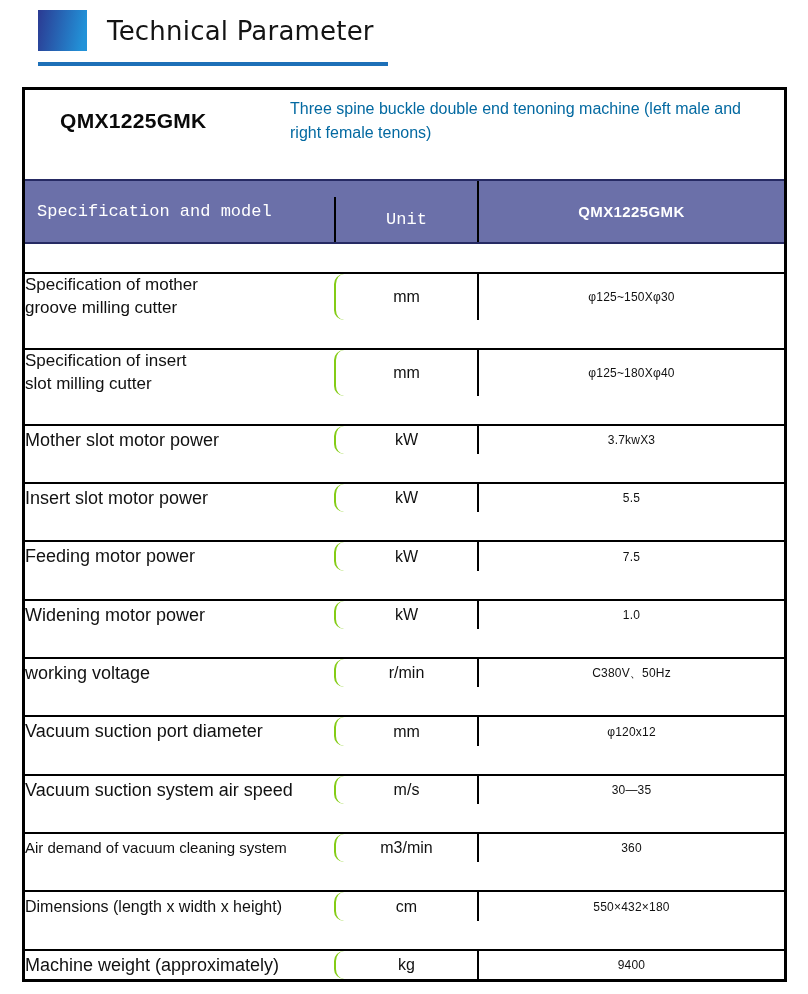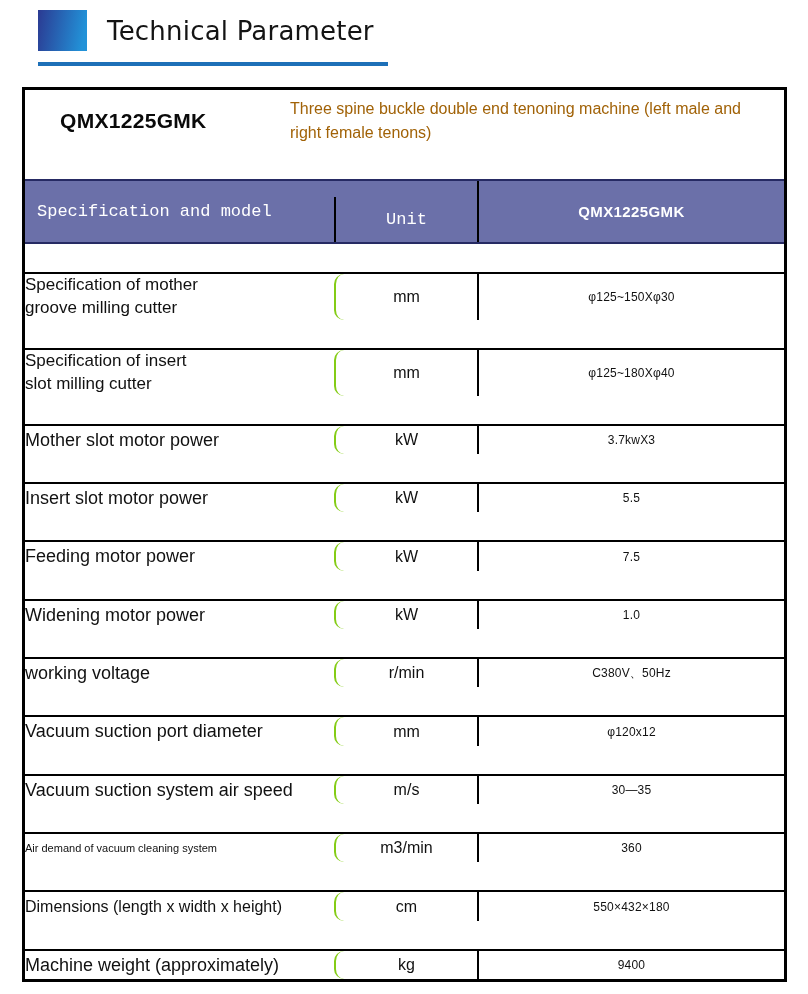--- a/index.html
+++ b/index.html
@@ -74,21 +74,21 @@
     font-size: 21px;
     font-weight: bold;
     color: #0a0a0a;
     letter-spacing: 0.3px;
   }
   .model-desc {
     flex: 1 1 auto;
     padding-right: 18px;
     font-size: 16px;
     line-height: 1.5;
-    color: #a16207;
+    color: #0369a1;
   }
 
   
   .head-row {
     height: 65px;
     flex: 0 0 auto;
     display: grid;
     grid-template-columns: 309px 143px 1fr;
     background: #6b70a9;
     border-top: 2px solid #262a63;
@@ -147,21 +147,21 @@
     font-size: 16px;
     border-radius: 10px;
   }
   .c-value {
     justify-content: center;
     border-left: 2px solid #000000;
     font-size: 12px;
     letter-spacing: 0.2px;
   }
   .r-wrap .c-label { font-size: 17px; }
-  .r-small .c-label { font-size: 11px; }
+  .r-small .c-label { font-size: 15px; }
   .r-mid .c-label { font-size: 16px; }
 </style>
 </head>
 <body>
 
 <div class="page">
 
   <div class="title-block">
     <div class="title-square"></div>
     <div class="title-text">Technical Parameter</div>

